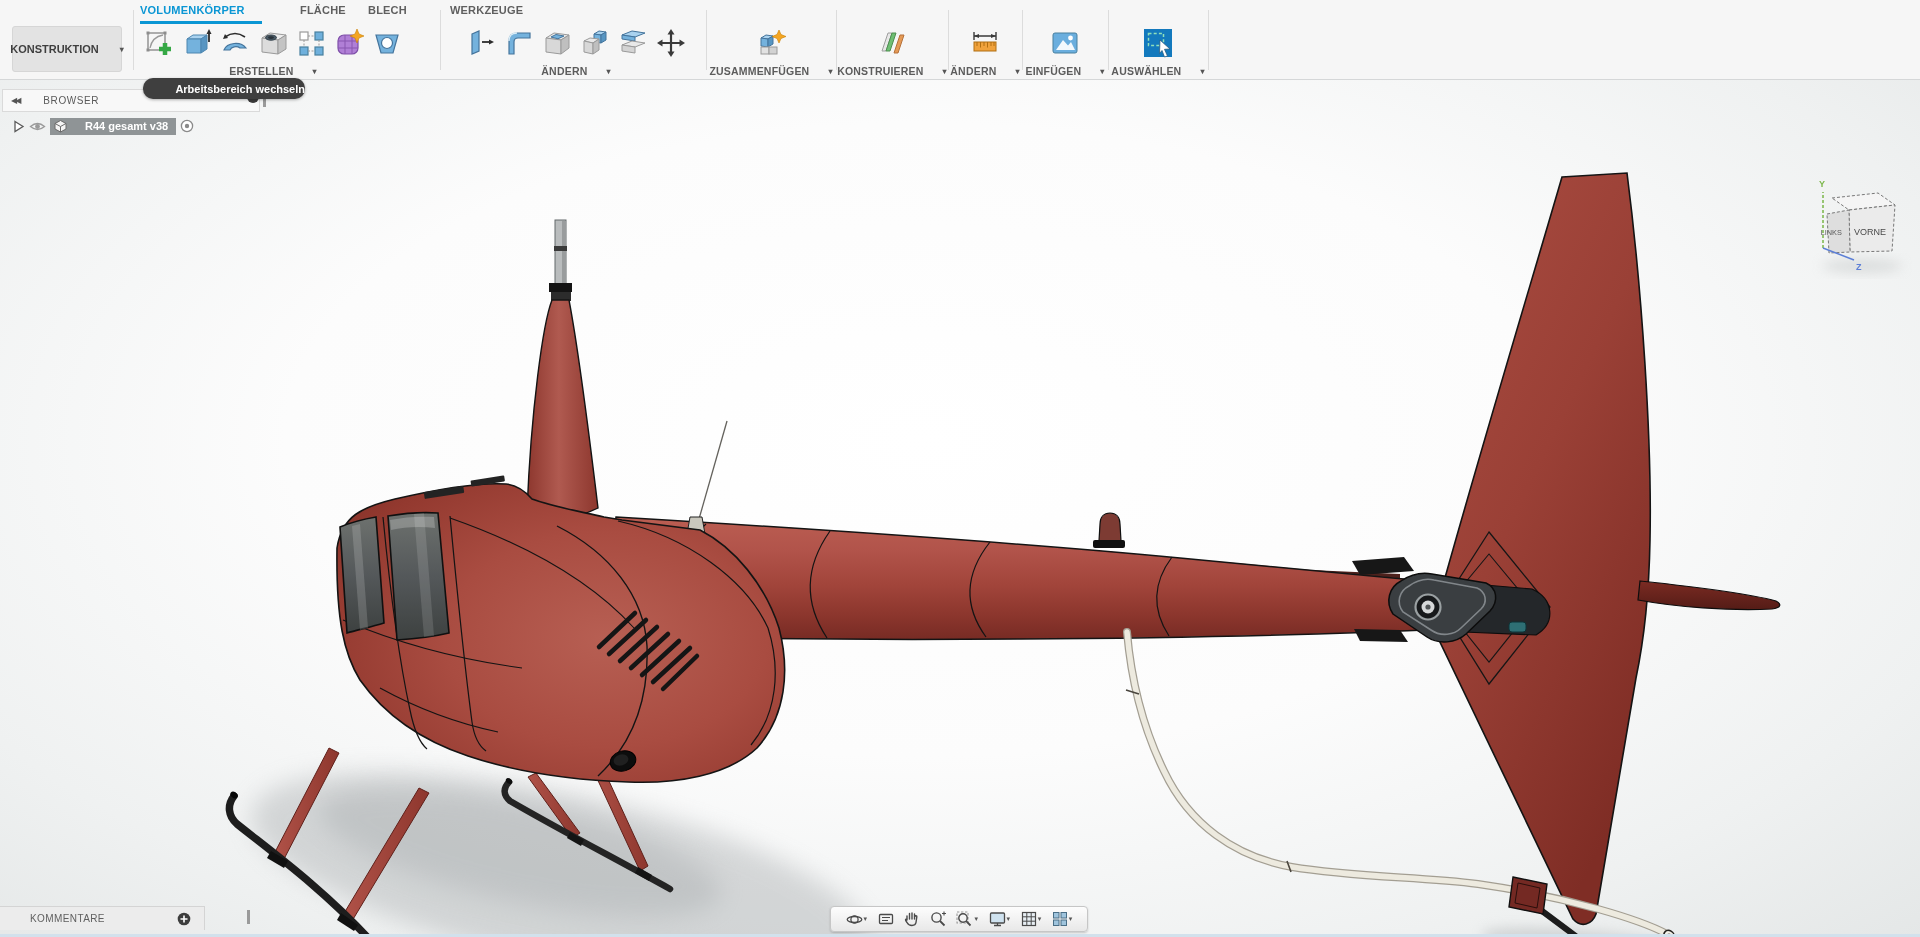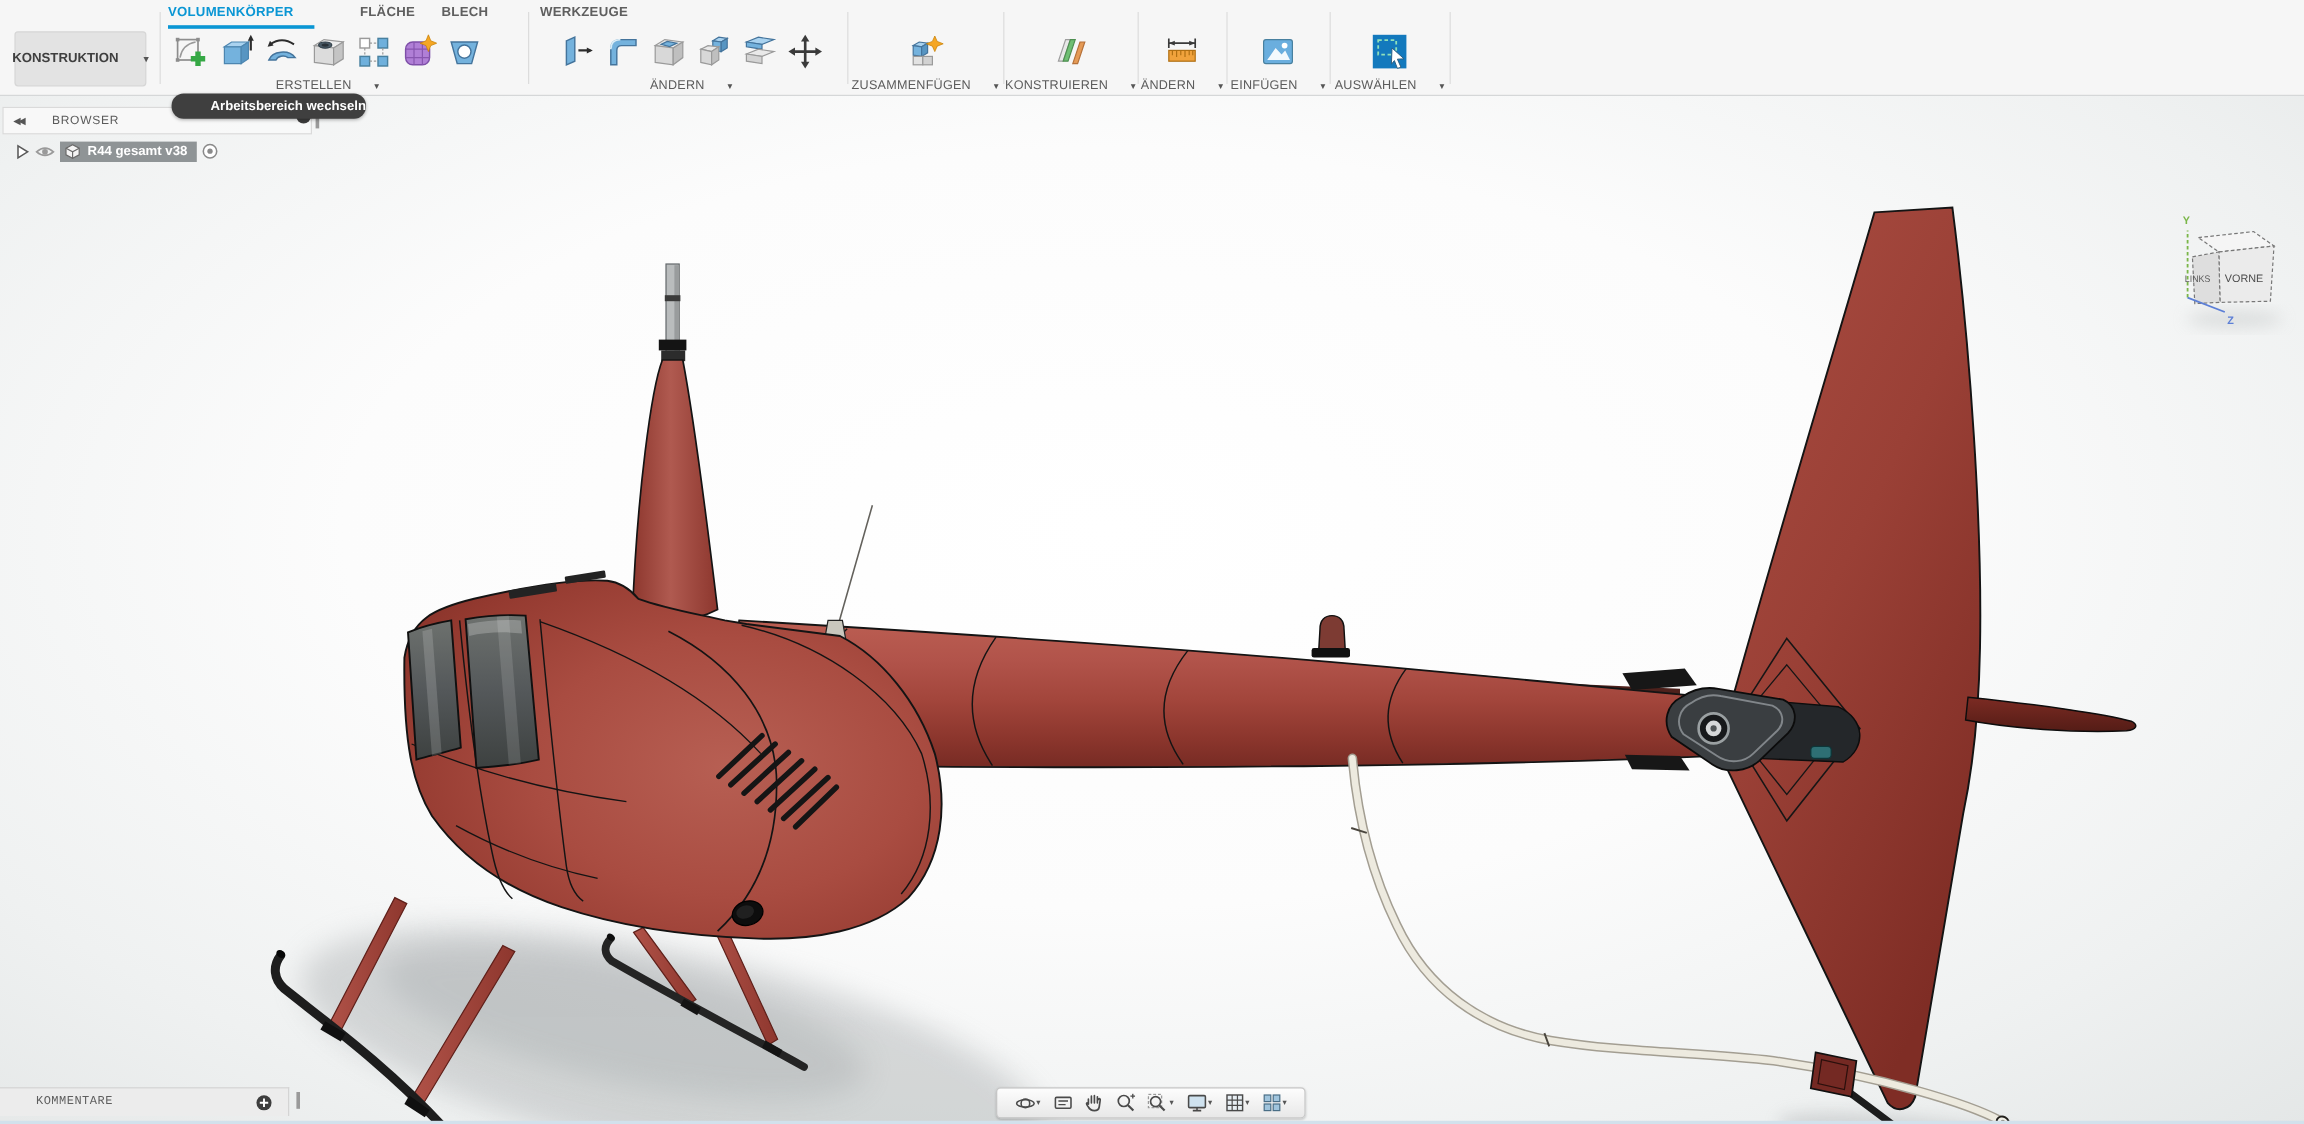--- a/index.html
+++ b/index.html
@@ -17,21 +17,21 @@
   .tab { position:absolute; top:4px; height:15px; font-size:11px; font-weight:bold;
     color:#5f5f5f; letter-spacing:.2px; cursor:pointer; }
   .tab.active { color:#0a96d4; }
   .tab-underline { position:absolute; left:140px; top:21px; width:122px; height:3px; background:#0a96d4; }
   .vsep { position:absolute; top:10px; height:60px; width:1px; background:#dcdcdc; }
   .rgroup { position:absolute; top:24px; display:flex; flex-direction:column; align-items:center; }
   .ricons { display:flex; align-items:center; justify-content:center; height:38px; }
   .ribtn { display:flex; align-items:center; justify-content:center; width:38px; height:38px;
     cursor:pointer; border-radius:2px; }
   .glabel { height:16px; margin-top:1px; font-size:10.5px; color:#5c5c5c; letter-spacing:.2px;
-    display:flex; align-items:center; gap:19px; cursor:pointer; white-space:nowrap; }
+    display:flex; align-items:center; gap:19px; cursor:pointer; white-space:nowrap;font-weight:bold; }
 
   
   .canvas { position:absolute; left:0; top:80px; width:1920px; height:857px;
     background:radial-gradient(ellipse at 48% 42%, #ffffff 0%, #fcfcfc 45%, #eff1f1 78%, #e4e7e7 100%); }
   .scene { position:absolute; left:0; top:0; }
 
   
   .tooltip { position:absolute; left:143px; top:78px; width:162px; height:21px; background:#3f3f3f;
     border-radius:10px; color:#fff; font-size:11px; font-weight:bold; display:flex; align-items:center;
     justify-content:flex-end; z-index:40; box-shadow:0 1px 3px rgba(0,0,0,.3); }
@@ -41,27 +41,27 @@
   
   .browser-hdr { position:absolute; left:2px; top:89px; width:258px; height:23px;
     background:rgba(249,249,249,.92); border:1px solid #dadada; display:flex; align-items:center;
     z-index:30; }
   .collapse { font-size:8px; color:#555; letter-spacing:-2px; margin-left:8px; cursor:pointer; }
   .browser-title { font-size:10px; color:#5a5a5a; letter-spacing:.6px; margin-left:24px; }
   .grip { position:absolute; width:3px; background:#9a9a9a; z-index:30; }
   .tree-row { position:absolute; left:12px; top:116px; height:20px; display:flex; align-items:center;
     gap:4px; z-index:30; }
   .sel-bar { display:flex; align-items:center; background:#8f9496; height:17px; padding:0 8px 0 3px;
-    gap:5px; cursor:pointer; }
+    gap:17px; cursor:pointer; }
   .sel-bar span { color:#ffffff; font-size:11px; font-weight:bold; }
 
   
-  .comments { position:absolute; left:0; top:906px; width:241px; height:24px; background:#ececec;
+  .comments { position:absolute; left:0; top:906px; width:205px; height:24px; background:#ececec;
     border-top:1px solid #d4d4d4; border-right:1px solid #d4d4d4; display:flex; align-items:center;
-    z-index:30;font-family:Liberation Mono, monospace; }
+    z-index:30; }
   .comments-title { font-size:10px; color:#5f5f5f; letter-spacing:.4px; margin-left:30px; }
 
   
   .navbar { position:absolute; left:830px; top:906px; width:258px; height:26px;
     background:linear-gradient(#fdfdfd,#e8e8e8); border:1px solid #c6c6c6; border-radius:4px;
     box-shadow:0 1px 2px rgba(0,0,0,.18); display:flex; align-items:center; justify-content:space-evenly;
     padding:0 4px; z-index:30; }
   .navbtn { display:flex; align-items:center; justify-content:center; height:22px; cursor:pointer; gap:1px; }
   .navbtn .caret { font-size:7px; color:#555; }
 

